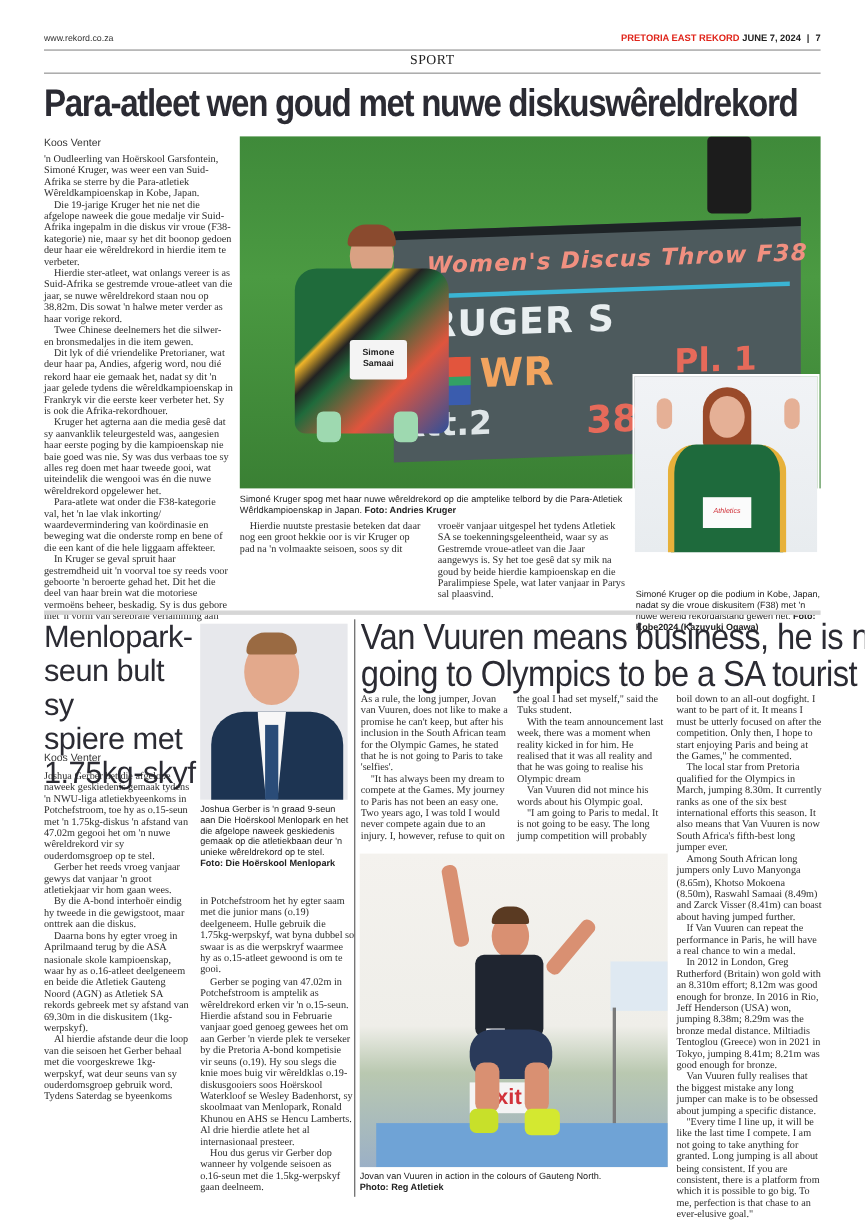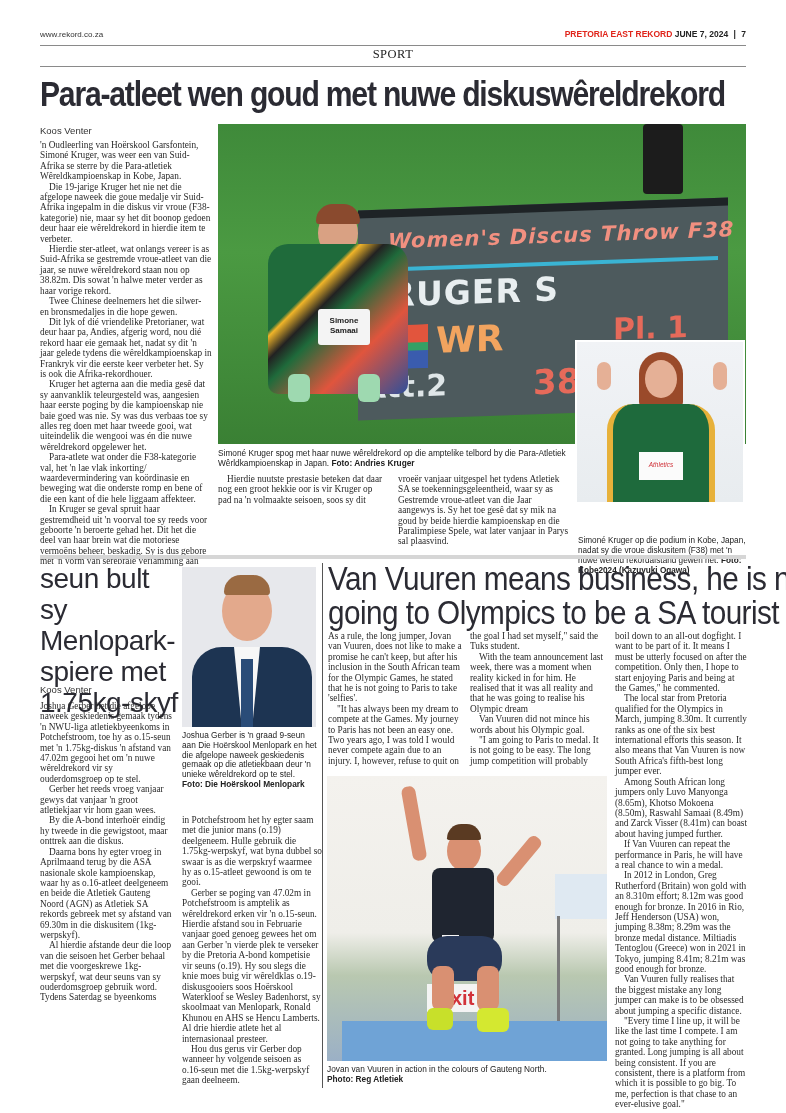--- a/index.html
+++ b/index.html
@@ -43,21 +43,21 @@
 <div class="rule" style="top:66px;"></div>
 
 <div class="headline-main">Para-atleet wen goud met nuwe diskuswêreldrekord</div>
 
 <div class="byline" style="position:absolute;left:40px;top:125px;">Koos Venter</div>
 
 <div class="col" style="left:40px;top:140px;width:172px;">
   <p class="first">'n Oudleerling van Hoërskool Garsfontein, Simoné Kruger, was weer een van Suid-Afrika se sterre by die Para-atletiek Wêreldkampioenskap in Kobe, Japan.</p>
   <p>Die 19-jarige Kruger het nie net die afgelope naweek die goue medalje vir Suid-Afrika ingepalm in die diskus vir vroue (F38-kategorie) nie, maar sy het dit boonop gedoen deur haar eie wêreldrekord in hierdie item te verbeter.</p>
   <p>Hierdie ster-atleet, wat onlangs vereer is as Suid-Afrika se gestremde vroue-atleet van die jaar, se nuwe wêreldrekord staan nou op 38.82m. Dis sowat 'n halwe meter verder as haar vorige rekord.</p>
-  <p>Twee Chinese deelnemers het die silwer- en bronsmedaljes in die hope gewen.</p>
+  <p>Twee Chinese deelnemers het die silwer- en bronsmedaljes in die item gewen.</p>
   <p>Dit lyk of dié vriendelike Pretorianer, wat deur haar pa, Andies, afgerig word, nou dié rekord haar eie gemaak het, nadat sy dit 'n jaar gelede tydens die wêreldkampioenskap in Frankryk vir die eerste keer verbeter het. Sy is ook die Afrika-rekordhouer.</p>
   <p>Kruger het agterna aan die media gesê dat sy aanvanklik teleurgesteld was, aangesien haar eerste poging by die kampioenskap nie baie goed was nie. Sy was dus verbaas toe sy alles reg doen met haar tweede gooi, wat uiteindelik die wengooi was én die nuwe wêreldrekord opgelewer het.</p>
   <p>Para-atlete wat onder die F38-kategorie val, het 'n lae vlak inkorting/ waardevermindering van koördinasie en beweging wat die onderste romp en bene of die een kant of die hele liggaam affekteer.</p>
   <p>In Kruger se geval spruit haar gestremdheid uit 'n voorval toe sy reeds voor geboorte 'n beroerte gehad het. Dit het die deel van haar brein wat die motoriese vermoëns beheer, beskadig. Sy is dus gebore met 'n vorm van serebrale verlamming aan</p>
 </div>
 
 <div class="photo" style="left:218px;top:124px;width:528px;height:320px;background:linear-gradient(180deg,#3f8a3a 0%,#4b9a42 40%,#3a8034 100%);">
 
   <div style="position:absolute;left:425px;top:0;width:40px;height:70px;background:#1c1c1c;border-radius:4px;"></div>
 
@@ -115,22 +115,22 @@
 <div class="col" style="left:218px;top:474px;width:170px;">
   <p>Hierdie nuutste prestasie beteken dat daar nog een groot hekkie oor is vir Kruger op pad na 'n volmaakte seisoen, soos sy dit</p>
 </div>
 <div class="col" style="left:398px;top:474px;width:172px;">
   <p class="first">vroeër vanjaar uitgespel het tydens Atletiek SA se toekenningsgeleentheid, waar sy as Gestremde vroue-atleet van die Jaar aangewys is. Sy het toe gesê dat sy mik na goud by beide hierdie kampioenskap en die Paralimpiese Spele, wat later vanjaar in Parys sal plaasvind.</p>
 </div>
 
 <div class="divider-grey" style="top:555px;"></div>
 
 <div class="h2" style="left:40px;top:563px;width:140px;font-size:28px;line-height:31px;letter-spacing:-0.5px;">
+  <div>Menlopark-</div>
   <div>seun bult sy</div>
-  <div>Menlopark-</div>
   <div>spiere met</div>
   <div>1.75kg-skyf</div>
 </div>
 <div class="byline" style="position:absolute;left:40px;top:684px;">Koos Venter</div>
 
 <div class="col" style="left:40px;top:701px;width:135px;">
   <p class="first">Joshua Gerber het die afgelope naweek geskiedenis gemaak tydens 'n NWU-liga atletiekbyeenkoms in Potchefstroom, toe hy as o.15-seun met 'n 1.75kg-diskus 'n afstand van 47.02m gegooi het om 'n nuwe wêreldrekord vir sy ouderdomsgroep op te stel.</p>
   <p>Gerber het reeds vroeg vanjaar gewys dat vanjaar 'n groot atletiekjaar vir hom gaan wees.</p>
   <p>By die A-bond interhoër eindig hy tweede in die gewigstoot, maar onttrek aan die diskus.</p>
   <p>Daarna bons hy egter vroeg in Aprilmaand terug by die ASA nasionale skole kampioenskap, waar hy as o.16-atleet deelgeneem en beide die Atletiek Gauteng Noord (AGN) as Atletiek SA rekords gebreek met sy afstand van 69.30m in die diskusitem (1kg-werpskyf).</p>

